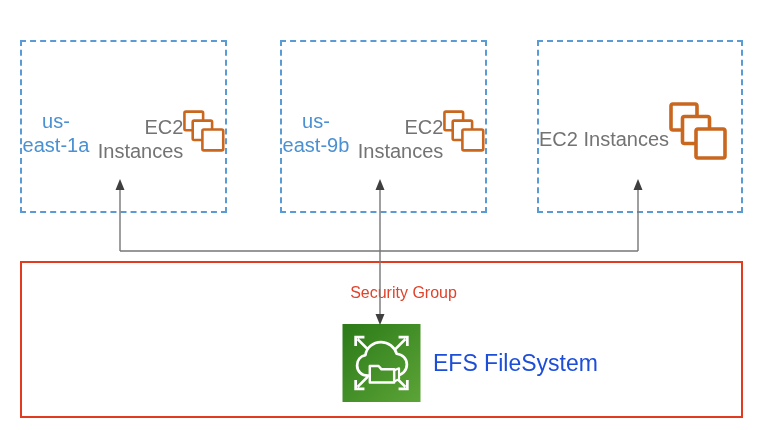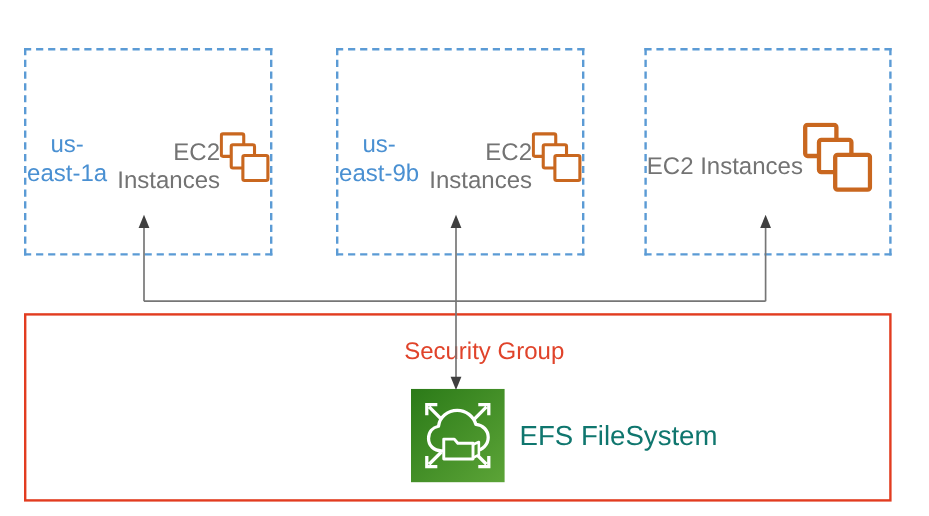--- a/index.html
+++ b/index.html
@@ -31,30 +31,30 @@
   .ec2-icon { margin-top: 8px; width: 58px; height: 58px; }
 
   
   .sg-box {
     position: absolute; left: 20px; top: 261px;
     width: 723px; height: 157px;
     border: 2px solid #E23C20;
   }
   .sg-label {
     position: absolute; left: 20px; top: 281px; width: 723px;
-    text-align: center; font-size: 20px; line-height: 24px;
+    text-align: center; font-size: 16px; line-height: 24px;
     color: #E0432A;
     padding-left: 44px;
   }
 
   
   .efs-icon { position: absolute; left: 342px; top: 324px; width: 79px; height: 78px; }
   .efs-label {
     position: absolute; left: 433px; top: 350px;
-    font-size: 23px; line-height: 26px; color: #0f766e;
+    font-size: 23px; line-height: 26px; color: #1d4ed8;
   }
 
   
   .connectors { position: absolute; inset: 0; width: 774px; height: 430px; pointer-events: none; }
 </style>
 </head>
 <body>
 
 <div class="canvas">
 

